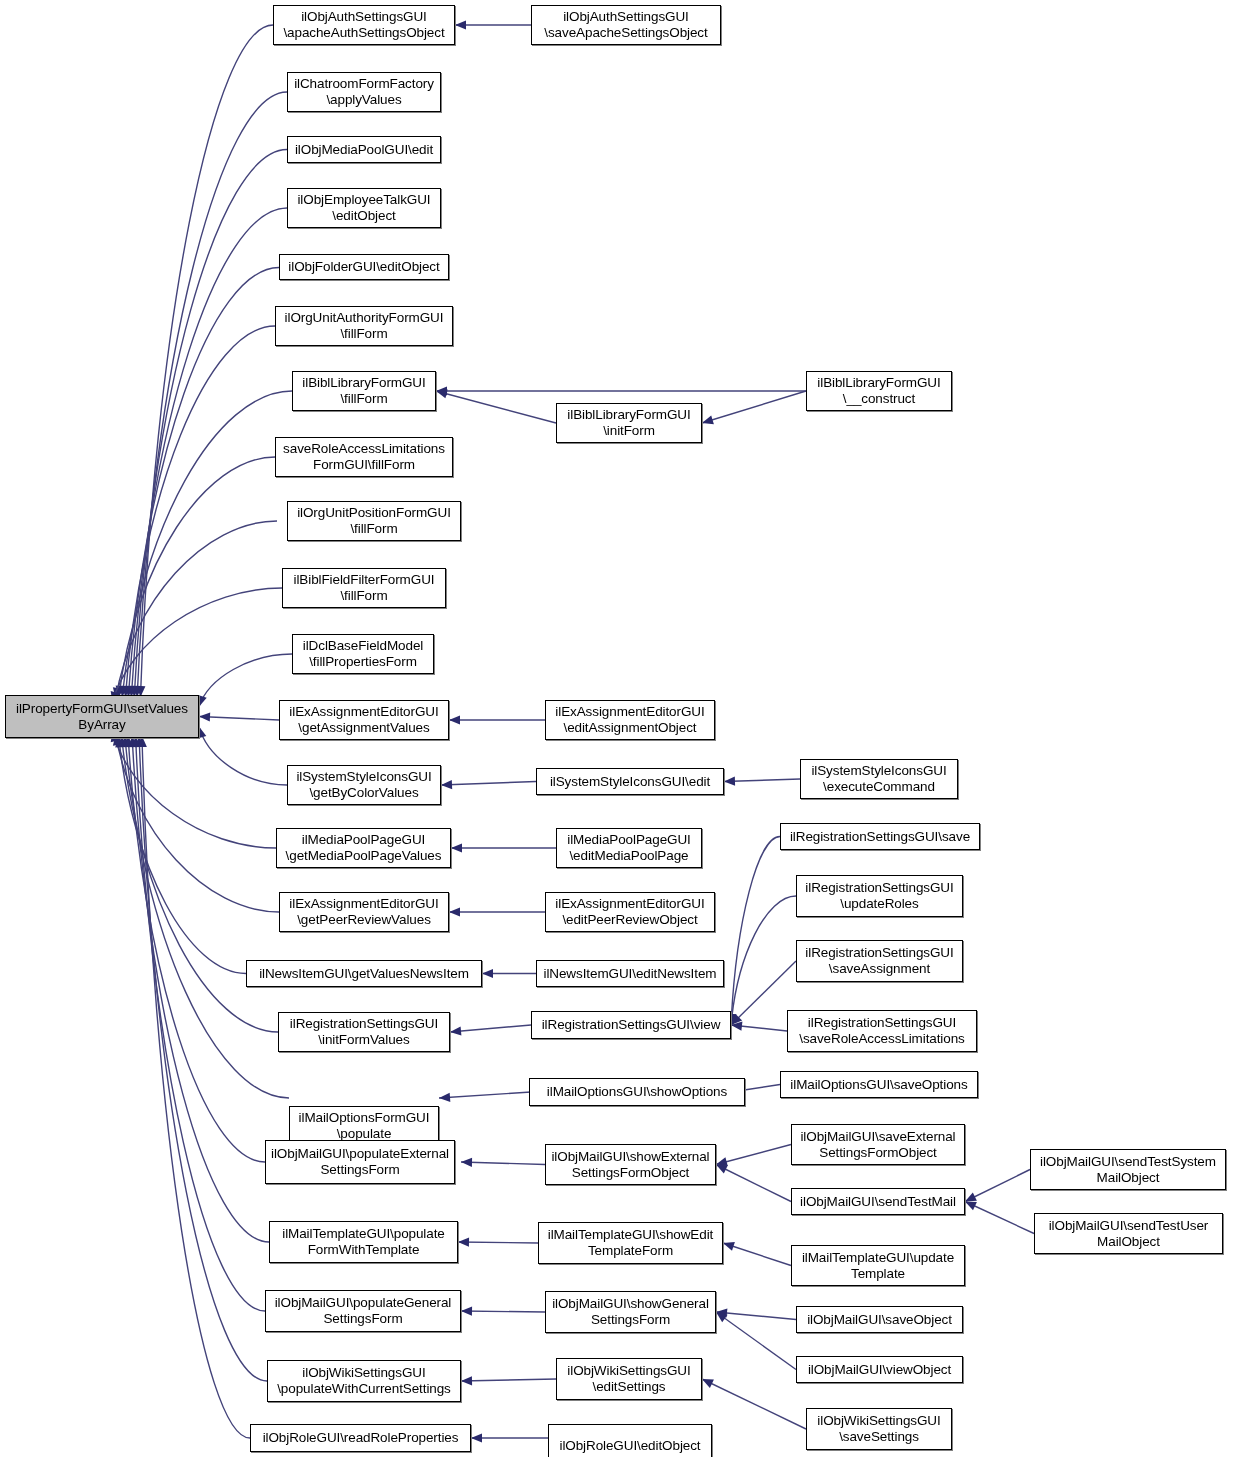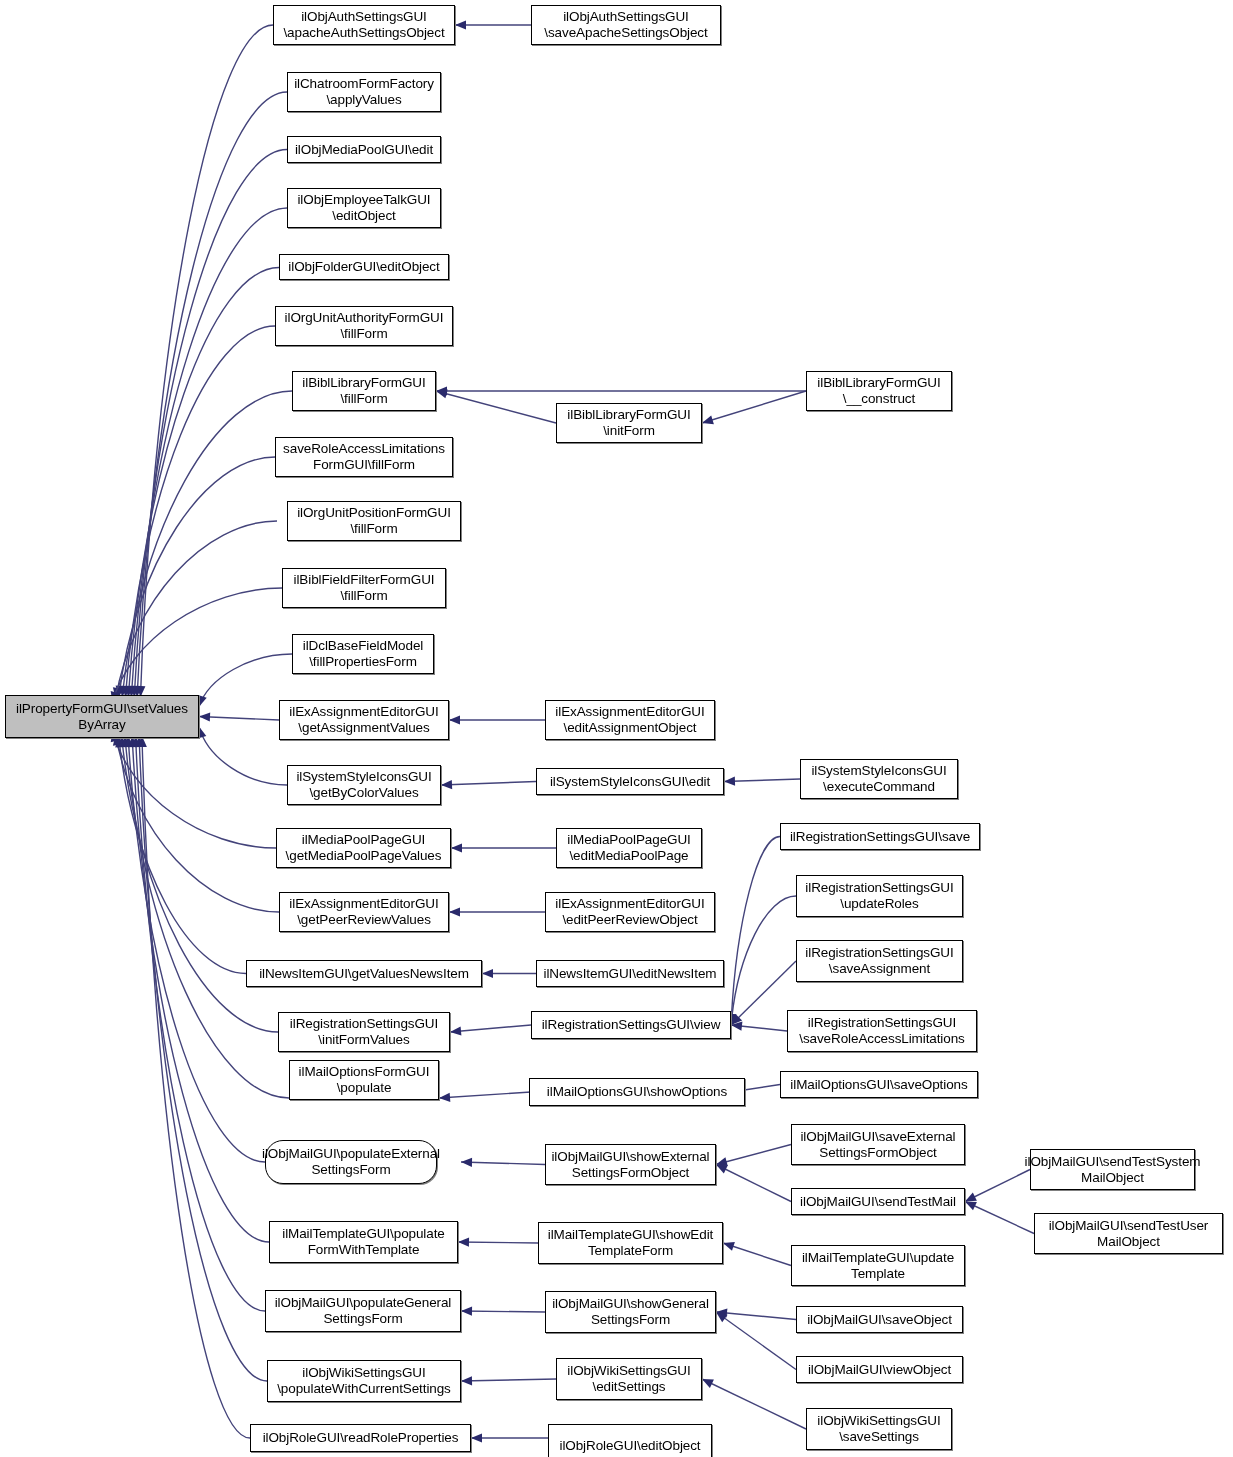--- a/index.html
+++ b/index.html
@@ -174,23 +174,23 @@
 \getAssignmentValues</div>
       <div class="node" style="left: 287px; top: 765px; width: 154px; height: 40px;">ilSystemStyleIconsGUI
 \getByColorValues</div>
       <div class="node" style="left: 276px; top: 828px; width: 175px; height: 40px;">ilMediaPoolPageGUI
 \getMediaPoolPageValues</div>
       <div class="node" style="left: 279px; top: 892px; width: 170px; height: 40px;">ilExAssignmentEditorGUI
 \getPeerReviewValues</div>
       <div class="node" style="left: 246px; top: 960px; width: 236px; height: 27px;">ilNewsItemGUI\getValuesNewsItem</div>
       <div class="node" style="left: 278px; top: 1012px; width: 172px; height: 40px;">ilRegistrationSettingsGUI
 \initFormValues</div>
-      <div class="node" style="left: 289px; top: 1060px; width: 150px; height: 40px;">ilMailOptionsFormGUI
+      <div class="node" style="left: 289px; top: 1106px; width: 150px; height: 40px;">ilMailOptionsFormGUI
 \populate</div>
-      <div class="node" style="left: 265px; top: 1140px; width: 172px; height: 44px; border-radius: 18px;">ilObjMailGUI\populateExternal
+      <div class="node" style="left: 265px; top: 1140px; width: 190px; height: 44px;">ilObjMailGUI\populateExternal
 SettingsForm</div>
       <div class="node" style="left: 269px; top: 1221px; width: 189px; height: 42px;">ilMailTemplateGUI\populate
 FormWithTemplate</div>
       <div class="node" style="left: 265px; top: 1290px; width: 196px; height: 42px;">ilObjMailGUI\populateGeneral
 SettingsForm</div>
       <div class="node" style="left: 267px; top: 1360px; width: 194px; height: 42px;">ilObjWikiSettingsGUI
 \populateWithCurrentSettings</div>
       <div class="node" style="left: 250px; top: 1424px; width: 221px; height: 28px;">ilObjRoleGUI\readRoleProperties</div>
       <div class="node" style="left: 531px; top: 5px; width: 190px; height: 40px;">ilObjAuthSettingsGUI
 \saveApacheSettingsObject</div>
@@ -229,18 +229,18 @@
       <div class="node" style="left: 780px; top: 1071px; width: 198px; height: 27px;">ilMailOptionsGUI\saveOptions</div>
       <div class="node" style="left: 791px; top: 1124px; width: 174px; height: 41px;">ilObjMailGUI\saveExternal
 SettingsFormObject</div>
       <div class="node" style="left: 791px; top: 1188px; width: 174px; height: 27px;">ilObjMailGUI\sendTestMail</div>
       <div class="node" style="left: 791px; top: 1245px; width: 174px; height: 41px;">ilMailTemplateGUI\update
 Template</div>
       <div class="node" style="left: 796px; top: 1306px; width: 167px; height: 27px;">ilObjMailGUI\saveObject</div>
       <div class="node" style="left: 796px; top: 1356px; width: 167px; height: 27px;">ilObjMailGUI\viewObject</div>
       <div class="node" style="left: 806px; top: 1408px; width: 146px; height: 42px;">ilObjWikiSettingsGUI
 \saveSettings</div>
-      <div class="node" style="left: 1030px; top: 1149px; width: 165px; height: 41px;">ilObjMailGUI\sendTestSystem
+      <div class="node" style="left: 1030px; top: 1149px; width: 196px; height: 41px;">ilObjMailGUI\sendTestSystem
 MailObject</div>
       <div class="node" style="left: 1034px; top: 1213px; width: 189px; height: 41px;">ilObjMailGUI\sendTestUser
 MailObject</div>
     </div>
 </div>
 
 </body></html>

